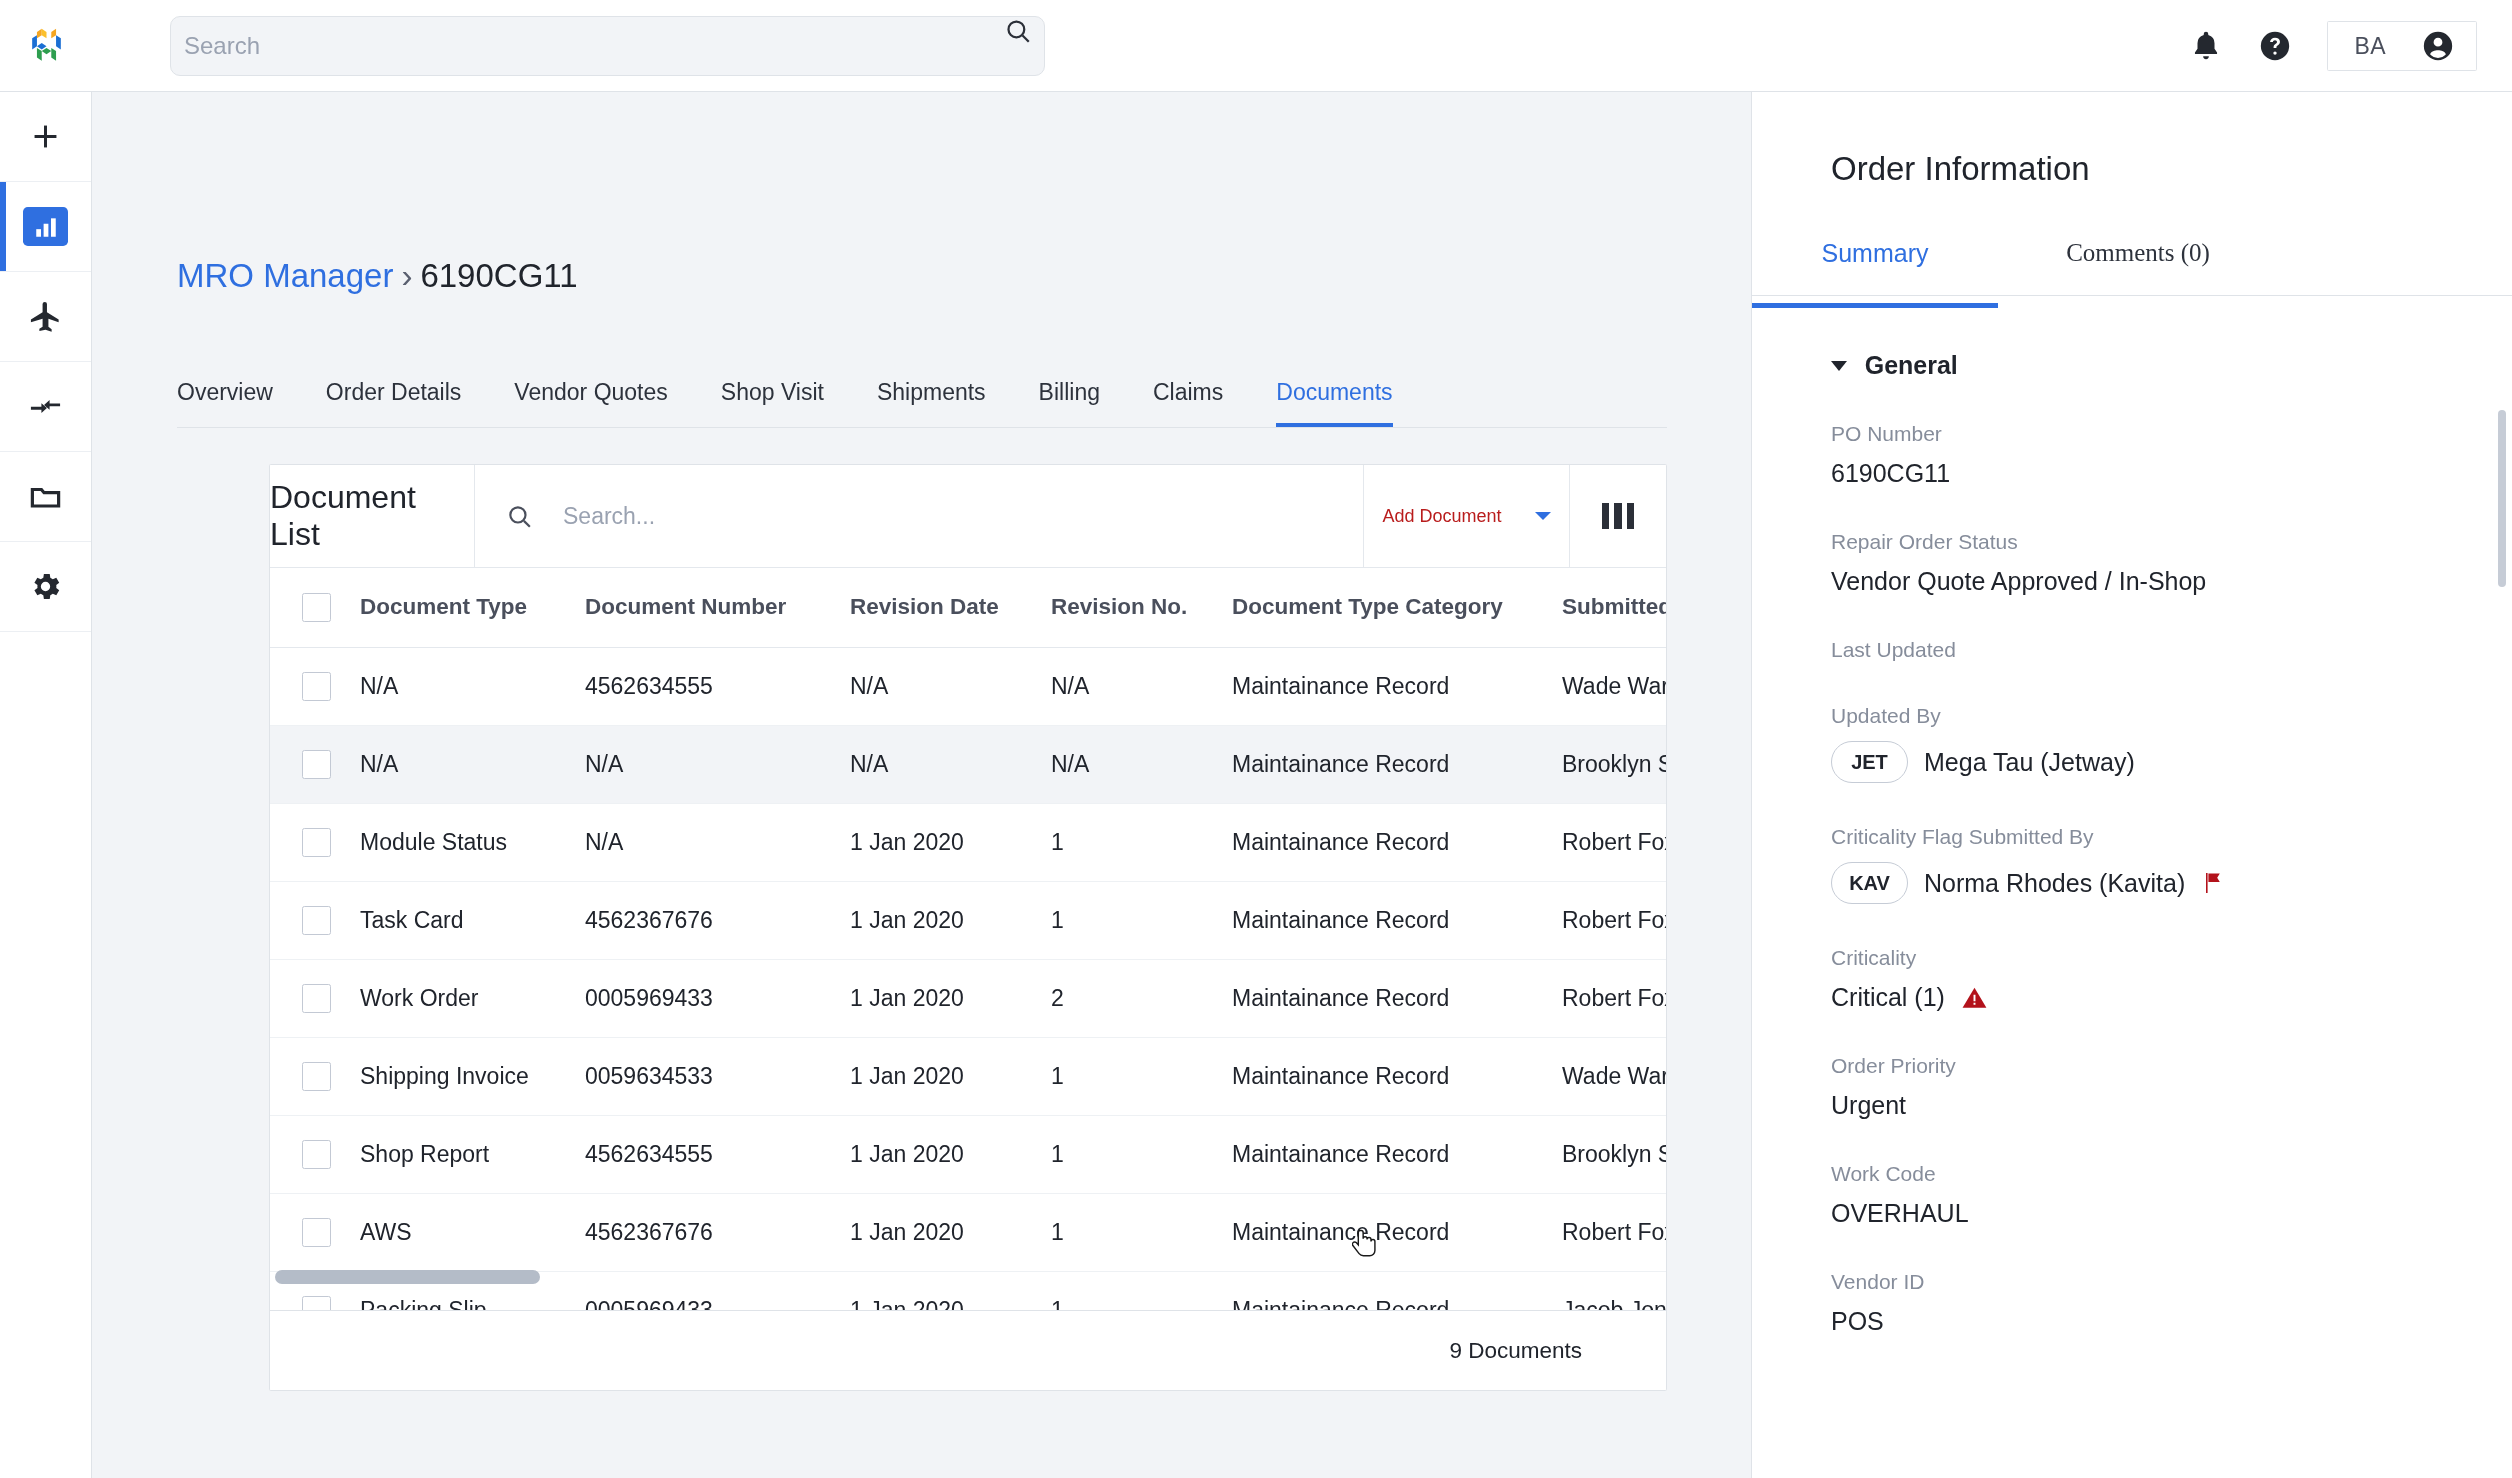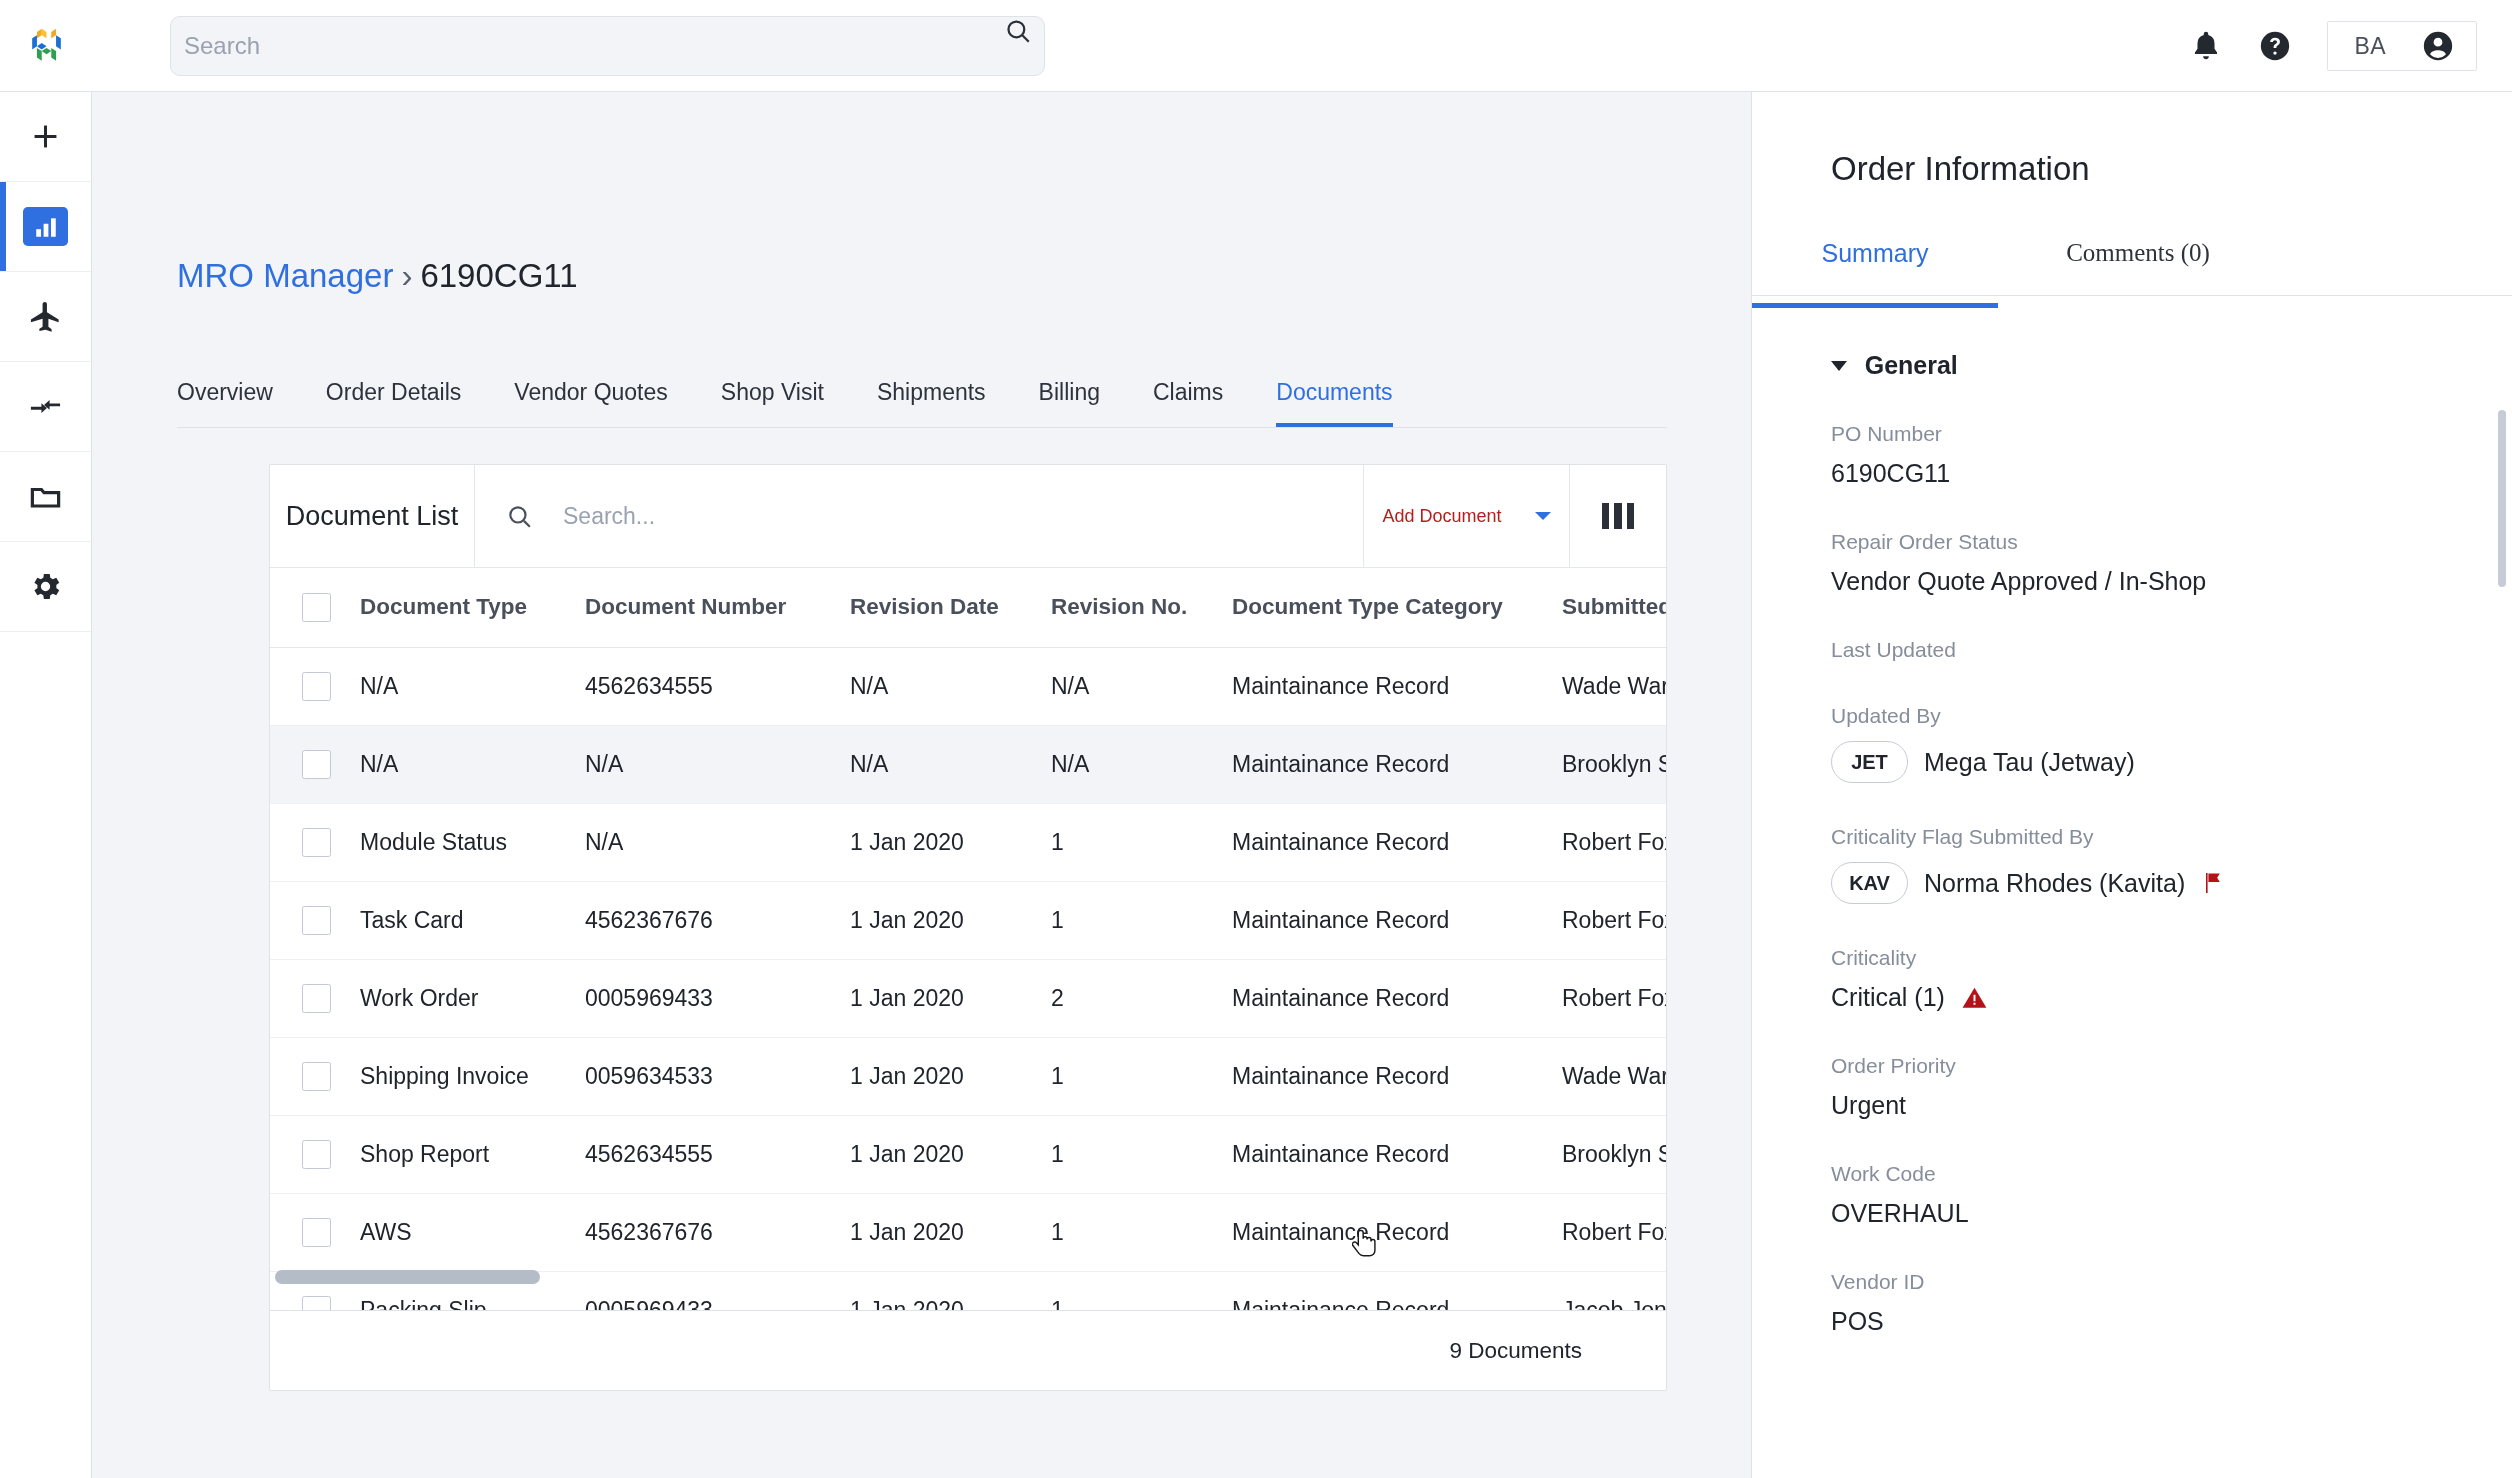--- a/index.html
+++ b/index.html
@@ -95,21 +95,21 @@
     position: absolute; left: 177px; top: 372px; right: 84px; bottom: 87px;
     background: #ffffff; border: 0.8px solid #dfe3e8; border-radius: 1.6px;
     display: flex; flex-direction: column; overflow: hidden;
   }
   .card-toolbar {
     height: 103px; display: flex; align-items: stretch;
     border-bottom: 0.8px solid #e4e8ed; flex: 0 0 auto;
   }
   .tb-title {
     width: 205px; display: flex; align-items: center; justify-content: center;
-    font-size: 27px; color: #20242c; border-right: 0.8px solid #e4e8ed;
+    font-size: 32px; color: #20242c; border-right: 0.8px solid #e4e8ed;
   }
   .tb-search { flex: 1; display: flex; align-items: center; padding-left: 31px; gap: 31px; }
   .tb-search svg { width: 26px; height: 26px; color: #4a4f5c; }
   .tb-search input {
     flex: 1; border: 0; outline: none; background: transparent;
     font-family: "Liberation Sans", sans-serif; font-size: 23px; color: #2d323c;
   }
   .tb-search input::placeholder { color: #9aa2b1; }
   .tb-add {
     width: 206px; display: flex; align-items: center; justify-content: center; gap: 33px;

